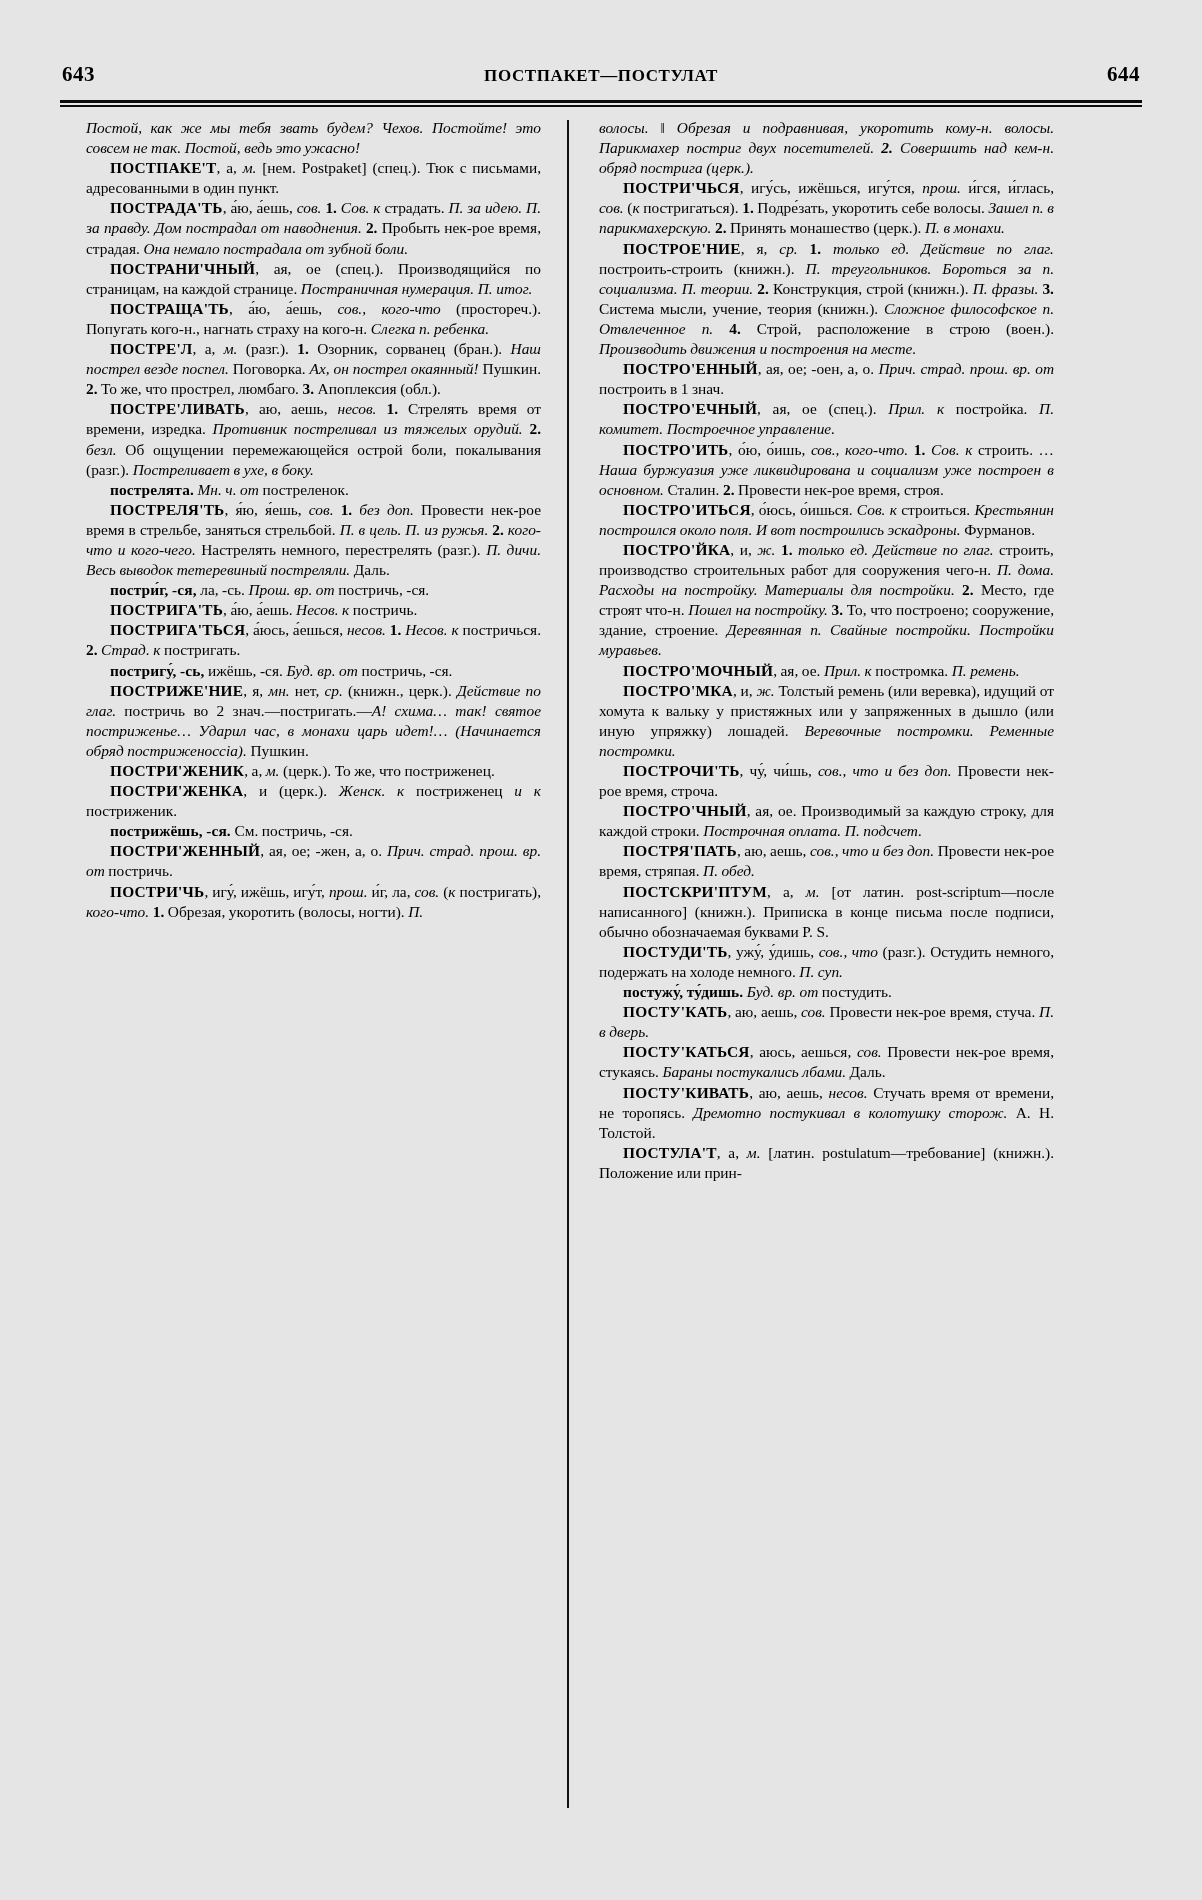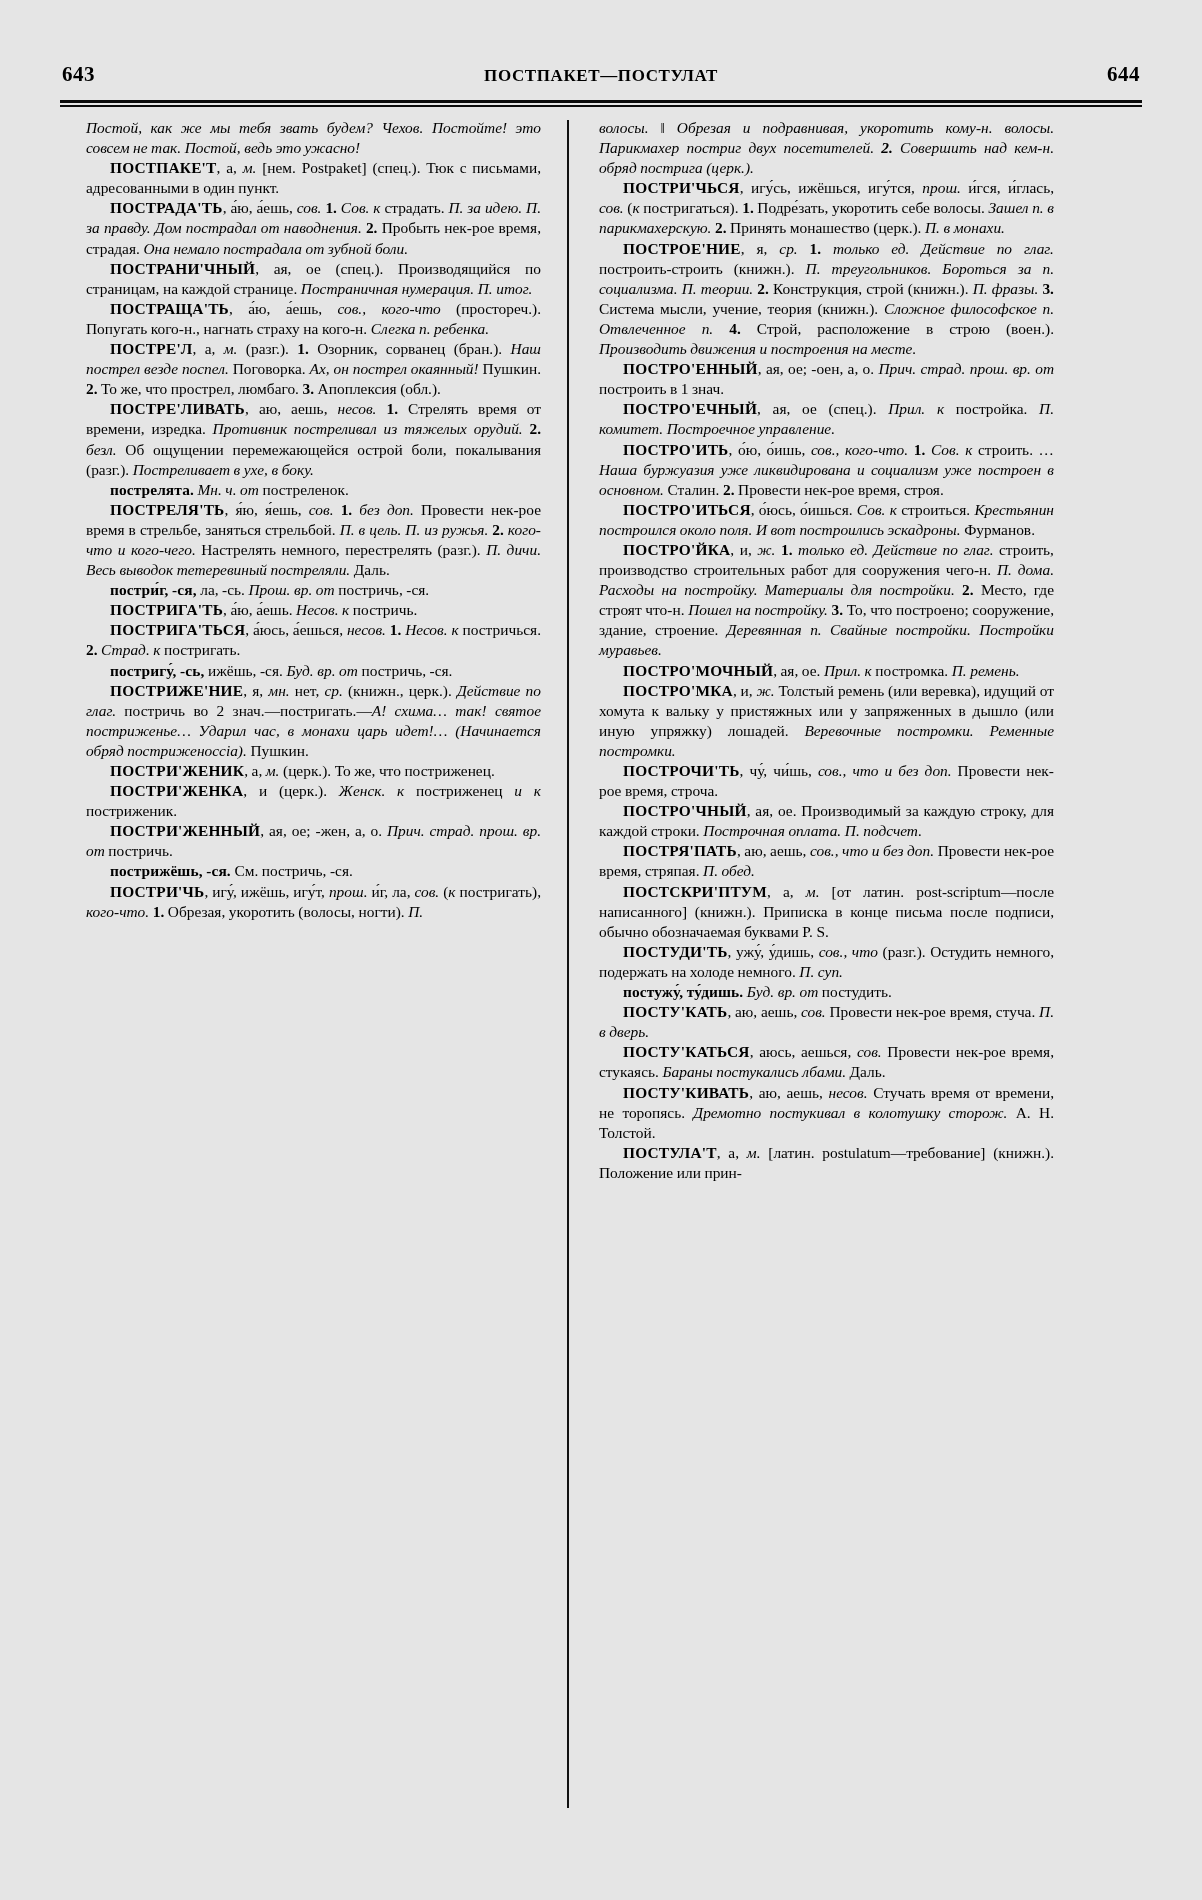--- a/index.html
+++ b/index.html
@@ -146,22 +146,22 @@
         <p class="entry"><span class="hw">ПОСТРЕ'ЛИВАТЬ</span><span>, аю, аешь, <i>несов.</i> <b>1.</b> Стрелять время от времени, изредка. <i>Противник постреливал из тяжелых орудий.</i> <b>2.</b> <i>безл.</i> Об ощущении перемежающейся острой боли, покалывания (разг.). <i>Постреливает в ухе, в боку.</i></span></p>
         <p class="entry"><span class="hw-small">пострелята.</span><span> <i>Мн. ч. от</i> постреленок.</span></p>
         <p class="entry"><span class="hw">ПОСТРЕЛЯ'ТЬ</span><span>, я́ю, я́ешь, <i>сов.</i> <b>1.</b> <i>без доп.</i> Провести нек-рое время в стрельбе, заняться стрельбой. <i>П. в цель. П. из ружья.</i> <b>2.</b> <i>кого-что и кого-чего.</i> Настрелять немного, перестрелять (разг.). <i>П. дичи. Весь выводок тетеревиный постреляли.</i> Даль.</span></p>
         <p class="entry"><span class="hw-small">постри́г, -ся,</span><span> ла, -сь. <i>Прош. вр. от</i> постричь, -ся.</span></p>
         <p class="entry"><span class="hw">ПОСТРИГА'ТЬ</span><span>, а́ю, а́ешь. <i>Несов. к</i> постричь.</span></p>
         <p class="entry"><span class="hw">ПОСТРИГА'ТЬСЯ</span><span>, а́юсь, а́ешься, <i>несов.</i> <b>1.</b> <i>Несов. к</i> постричься. <b>2.</b> <i>Страд. к</i> постригать.</span></p>
         <p class="entry"><span class="hw-small">постригу́, -сь,</span><span> ижёшь, -ся. <i>Буд. вр. от</i> постричь, -ся.</span></p>
         <p class="entry"><span class="hw">ПОСТРИЖЕ'НИЕ</span><span>, я, <i>мн.</i> нет, <i>ср.</i> (книжн., церк.). <i>Действие по глаг.</i> постричь во 2 знач.—постригать.—<i>А! схима… так! святое постриженье… Ударил час, в монахи царь идет!… (Начинается обряд постриженoccia).</i> Пушкин.</span></p>
         <p class="entry"><span class="hw">ПОСТРИ'ЖЕНИК</span><span>, а, <i>м.</i> (церк.). То же, что постриженец.</span></p>
         <p class="entry"><span class="hw">ПОСТРИ'ЖЕНКА</span><span>, и (церк.). <i>Женск. к</i> постриженец <i>и к</i> постриженик.</span></p>
+        <p class="entry"><span class="hw-small">пострижёшь, -ся.</span><span> См. постричь, -ся.</span></p>
         <p class="entry"><span class="hw">ПОСТРИ'ЖЕННЫЙ</span><span>, ая, ое; -жен, а, о. <i>Прич. страд. прош. вр. от</i> постричь.</span></p>
-        <p class="entry"><span class="hw-small">пострижёшь, -ся.</span><span> См. постричь, -ся.</span></p>
         <p class="entry"><span class="hw">ПОСТРИ'ЧЬ</span><span>, игу́, ижёшь, игу́т, <i>прош.</i> и́г, ла, <i>сов.</i> (<i>к</i> постригать), <i>кого-что.</i> <b>1.</b> Обрезая, укоротить (волосы, ногти). <i>П.</i></span></p>
       </div>
     <div class="col-divider"></div>
     <div class="col col-right" id="col-right">
         <p class="entry cont quote-lead"><i>волосы.</i> ‖ Обрезая и подравнивая, укоротить кому-н. волосы. <i>Парикмахер постриг двух посетителей.</i> <b>2.</b> Совершить над кем-н. обряд пострига (церк.).</p>
         <p class="entry"><span class="hw">ПОСТРИ'ЧЬСЯ</span><span>, игу́сь, ижёшься, игу́тся, <i>прош.</i> и́гся, и́глась, <i>сов.</i> (<i>к</i> постригаться). <b>1.</b> Подре́зать, укоротить себе волосы. <i>Зашел п. в парикмахерскую.</i> <b>2.</b> Принять монашество (церк.). <i>П. в монахи.</i></span></p>
         <p class="entry"><span class="hw">ПОСТРОЕ'НИЕ</span><span>, я, <i>ср.</i> <b>1.</b> <i>только ед. Действие по глаг.</i> построить-строить (книжн.). <i>П. треугольников. Бороться за п. социализма. П. теории.</i> <b>2.</b> Конструкция, строй (книжн.). <i>П. фразы.</i> <b>3.</b> Система мысли, учение, теория (книжн.). <i>Сложное философское п. Отвлеченное п.</i> <b>4.</b> Строй, расположение в строю (воен.). <i>Производить движения и построения на месте.</i></span></p>
         <p class="entry"><span class="hw">ПОСТРО'ЕННЫЙ</span><span>, ая, ое; -оен, а, о. <i>Прич. страд. прош. вр. от</i> построить в 1 знач.</span></p>
         <p class="entry"><span class="hw">ПОСТРО'ЕЧНЫЙ</span><span>, ая, ое (спец.). <i>Прил. к</i> постройка. <i>П. комитет. Построечное управление.</i></span></p>
         <p class="entry"><span class="hw">ПОСТРО'ИТЬ</span><span>, о́ю, о́ишь, <i>сов., кого-что.</i> <b>1.</b> <i>Сов. к</i> строить. …<i>Наша буржуазия уже ликвидирована и социализм уже построен в основном.</i> Сталин. <b>2.</b> Провести нек-рое время, строя.</span></p>

